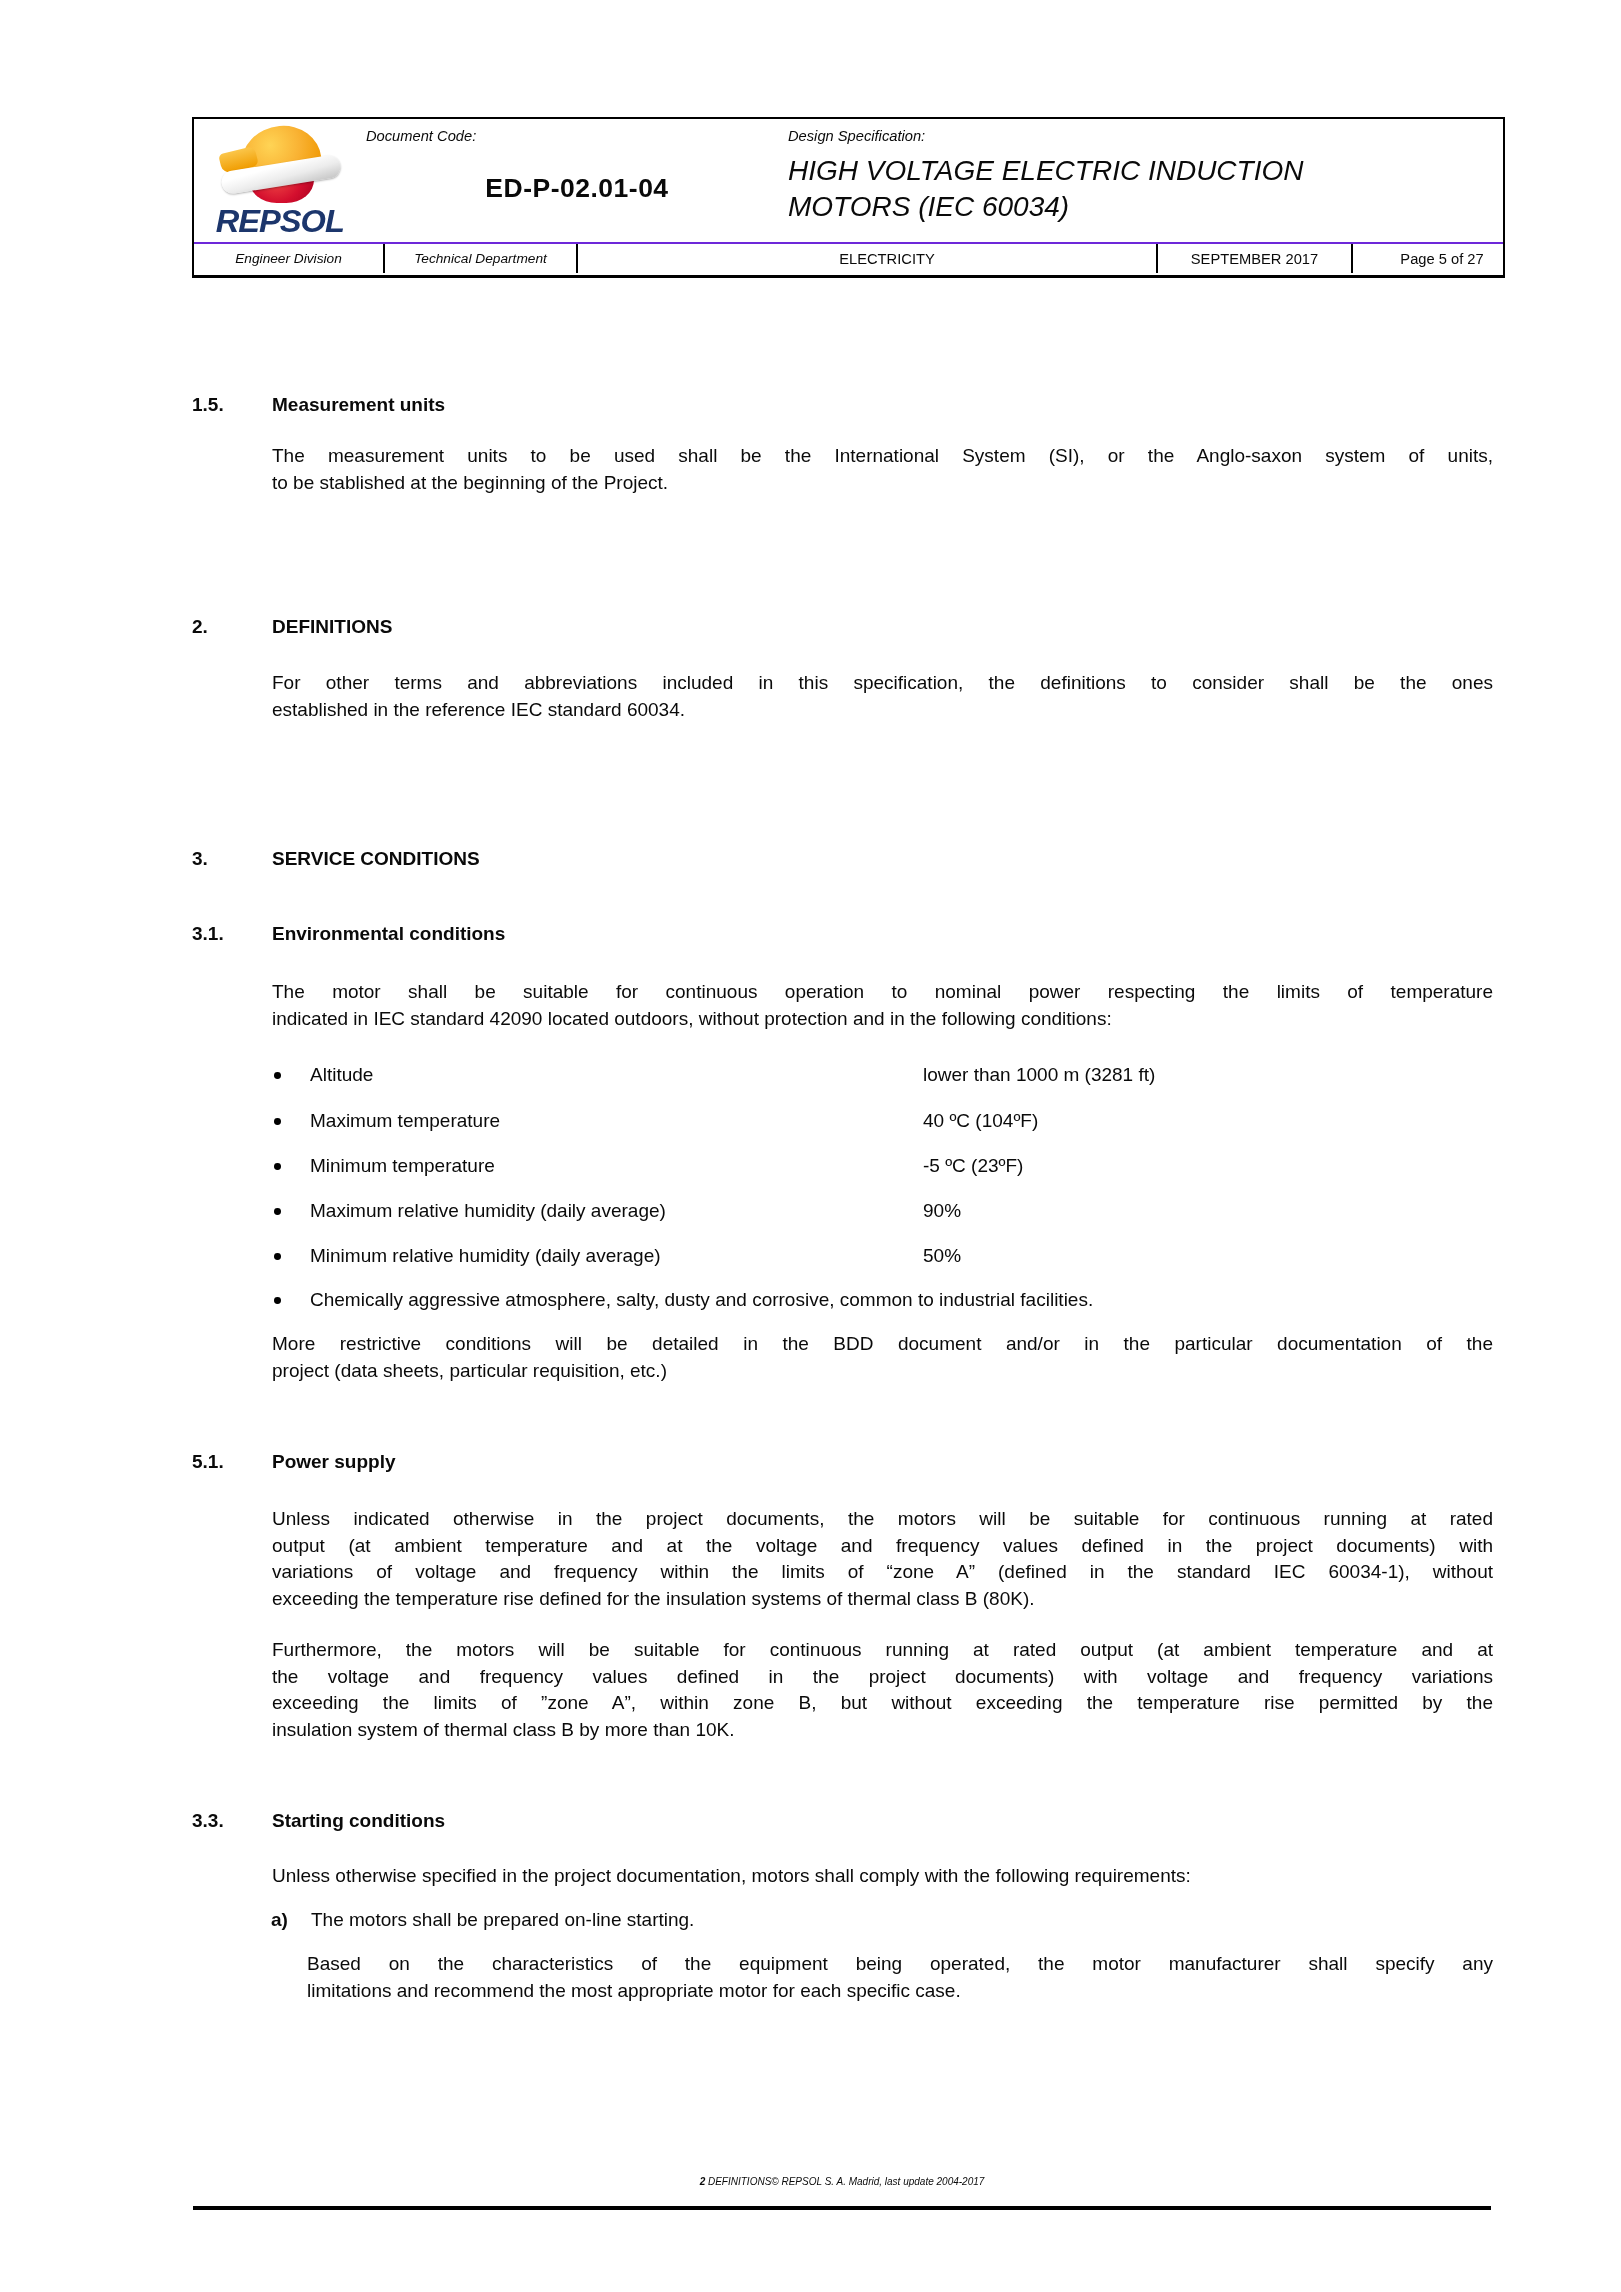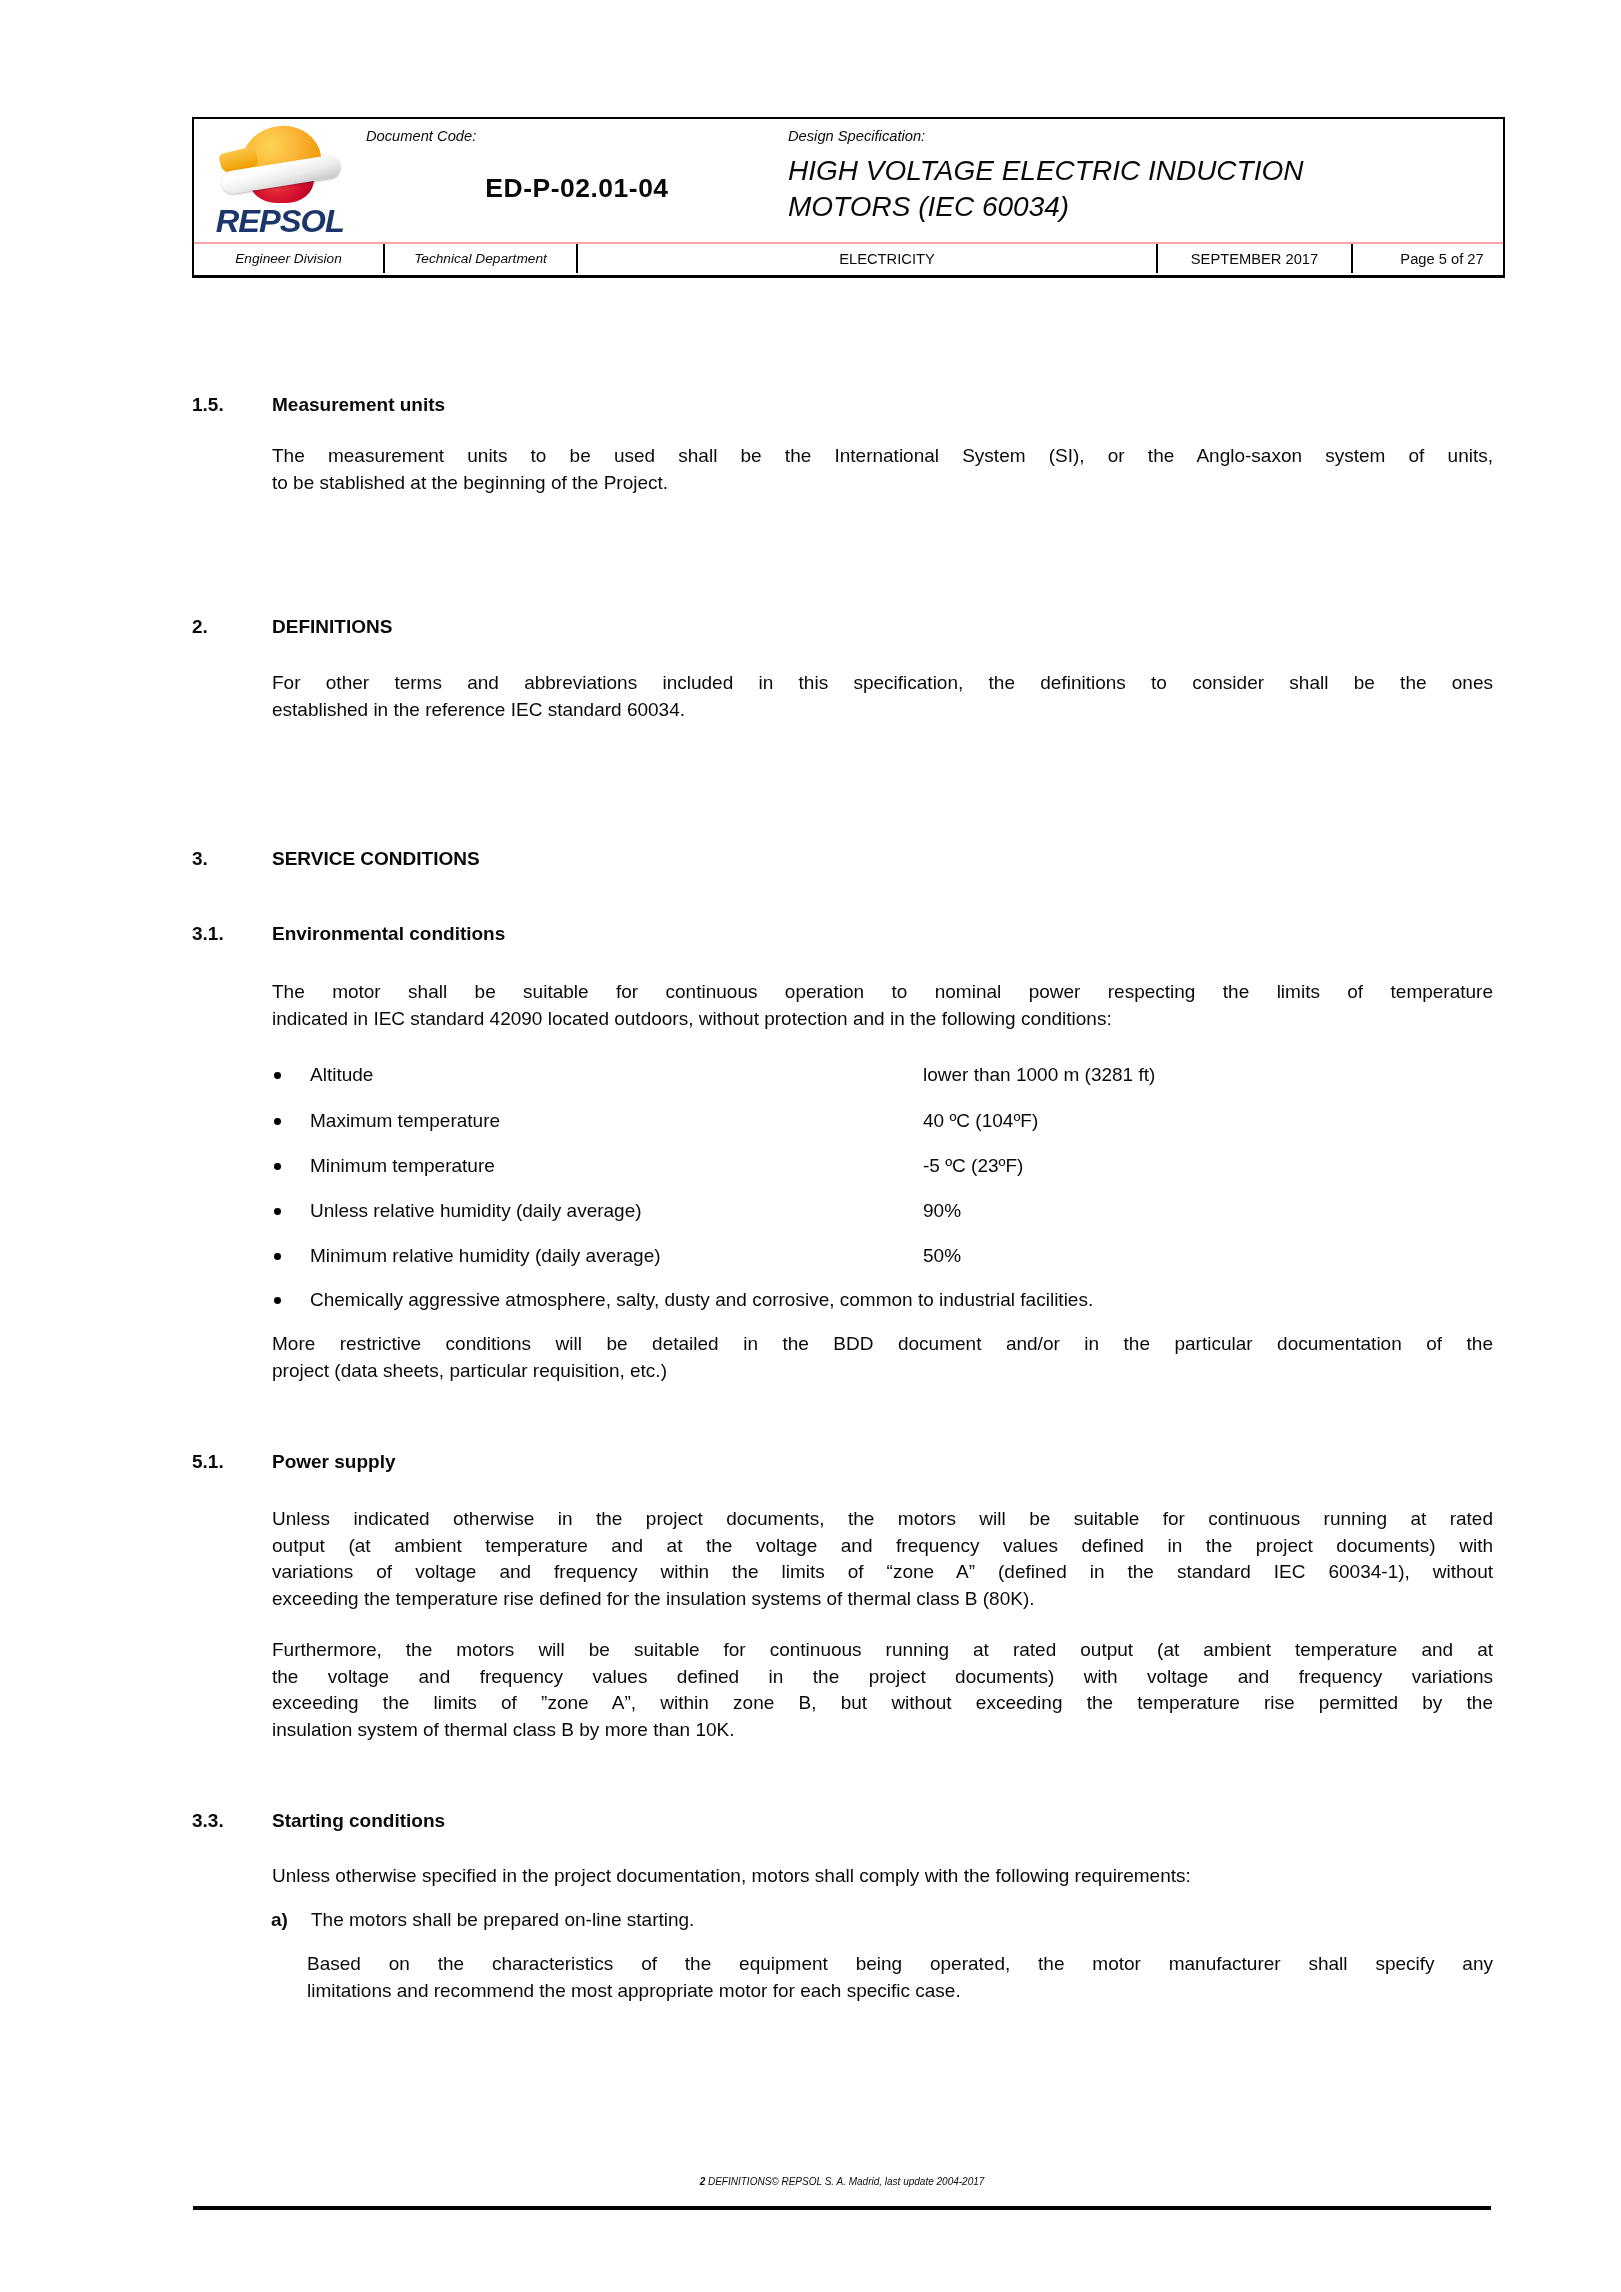--- a/index.html
+++ b/index.html
@@ -35,21 +35,21 @@
     letter-spacing:-1px; color:#1c366c; transform:scaleX(1.02); }
 
   .hdr-doc { width:422px; display:flex; flex-direction:column; }
   .hdr-label { padding-top:8.8px; font-style:italic; font-size:14.7px; }
   .hdr-doc .hdr-label { }
   .hdr-doc-code { flex:1; display:flex; align-items:center; justify-content:center;
     font-weight:bold; font-size:26.5px; letter-spacing:0.5px; padding-bottom:9.8px; }
   .hdr-design { flex:1; display:flex; flex-direction:column; }
   .hdr-title { margin-top:8.8px; font-style:italic; font-size:28px; line-height:36px; }
 
-  .hdr-bottom { height:31px; border-top:2px solid #fca5a5; display:flex; box-sizing:border-box; }
+  .hdr-bottom { height:31px; border-top:2px solid #6d28d9; display:flex; box-sizing:border-box; }
   .hc { box-sizing:border-box; border-right:2px solid #000; display:flex; align-items:center; justify-content:center; font-size:14.7px; }
   .hc:last-child { border-right:none; flex:1;margin-left:28px; }
   .hc.it { font-style:italic; font-size:13.7px; }
   .hc1 { width:191px; } .hc2 { width:193px; } .hc3 { width:580px;padding-left:40px; } .hc4 { width:195px; }
 
   
   .sec { position:absolute; left:192px; width:1302px; font-weight:bold; font-size:19px; line-height:26.5px; white-space:nowrap; }
   .sec .num { display:inline-block; width:80px; }
   .para { position:absolute; left:272px; width:1221px; font-size:19px; line-height:26.5px; }
   .para-sub { position:absolute; left:307px; width:1186px; font-size:19px; line-height:26.5px; }
@@ -144,21 +144,21 @@
   <span class="blabel">Maximum temperature</span>
   <span class="bvalue">40 ºC (104ºF)</span>
 </div>
 <div class="brow" style="top:1153px">
   <span class="bdot"></span>
   <span class="blabel">Minimum temperature</span>
   <span class="bvalue">-5 ºC (23ºF)</span>
 </div>
 <div class="brow" style="top:1198px">
   <span class="bdot"></span>
-  <span class="blabel">Unless relative humidity (daily average)</span>
+  <span class="blabel">Maximum relative humidity (daily average)</span>
   <span class="bvalue">90%</span>
 </div>
 <div class="brow" style="top:1243px">
   <span class="bdot"></span>
   <span class="blabel">Minimum relative humidity (daily average)</span>
   <span class="bvalue">50%</span>
 </div>
 <div class="brow" style="top:1287px">
   <span class="bdot"></span>
   <span class="blabel">Chemically aggressive atmosphere, salty, dusty and corrosive, common to industrial facilities.</span>

